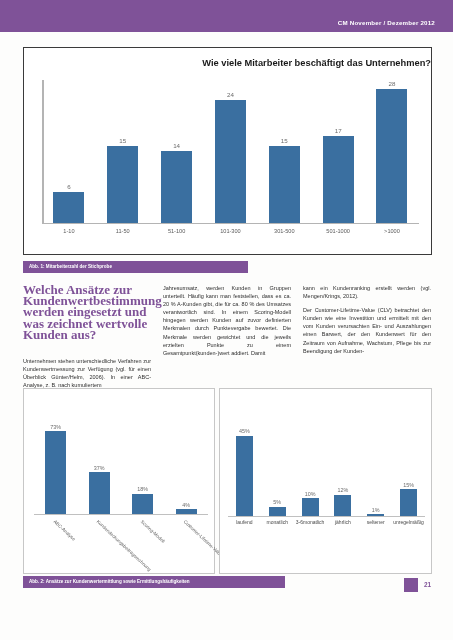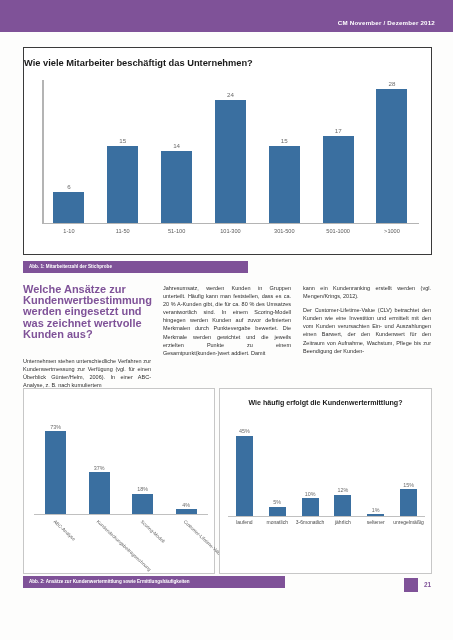--- a/index.html
+++ b/index.html
@@ -22,21 +22,21 @@
     font-size:6.2px;font-weight:bold;color:#ffffff;
     letter-spacing:.2px;white-space:nowrap;
   }
 
   
   .chart1-box{
     position:absolute;left:23px;top:47px;width:409px;height:208px;
     border:1px solid #3a3a3a;background:#ffffff;box-sizing:border-box;
   }
   .chart1-title{
-    position:absolute;left:0;right:0;top:10px;text-align:left;
+    position:absolute;left:0;right:0;top:10px;text-align:right;
     font-size:9.3px;font-weight:bold;color:#1a1a1a;
   }
   .c1-plot{
     position:absolute;left:18px;right:12px;top:32px;bottom:30px;
   }
   .c1-axis{
     position:absolute;left:0;right:0;bottom:0;height:1.5px;background:#b4b4b4;
   }
   .c1-yaxis{
     position:absolute;left:0;top:0;bottom:0;width:1.5px;background:#b4b4b4;
@@ -70,22 +70,23 @@
   #caption1{left:23px;top:261px;width:225px;height:12px;line-height:6px;}
   #caption2{left:23px;top:576px;width:262px;height:12px;line-height:6px;}
 
   
   .body-cols{
     position:absolute;left:23px;top:284px;width:409px;height:98px;
     display:flex;gap:12px;
   }
   .col{width:128px;}
   .col-head{
-    font-size:11px;font-weight:bold;color:#7f5298;line-height:11.2px;
+    font-size:13px;font-weight:bold;color:#7f5298;line-height:11.2px;
     margin:0 0 17px 0;
+    font-family:Liberation Serif, serif;
   }
   .col p{
     margin:0 0 6px 0;font-size:5.5px;line-height:8.1px;color:#2e2e2e;
     text-align:justify;
   }
 
   
   .chart2-box{
     position:absolute;left:23px;top:388px;width:192px;height:186px;
     border:1px solid #c7c7c7;background:#ffffff;box-sizing:border-box;
@@ -246,21 +247,20 @@
       <div class="c2-lab-wrap">
         <span class="c2-lab">Scoring-Modell</span>
       </div>
       <div class="c2-lab-wrap">
         <span class="c2-lab">Customer-Lifetime-Value</span>
       </div>
     </div>
   </div>
 
   <div class="chart3-box">
-    <div class="sub-title">Wie häufig erfolgt die Kundenwertermittlung?</div>
     <div class="c3-plot">
       <div class="sub-bars">
         <div class="sub-group" style="width:16.6%">
           <span class="sub-val">45%</span>
           <div class="sub-bar" style="height:90%;width:17px"></div>
         </div>
         <div class="sub-group" style="width:16.6%">
           <span class="sub-val">5%</span>
           <div class="sub-bar" style="height:10%;width:17px"></div>
         </div>

